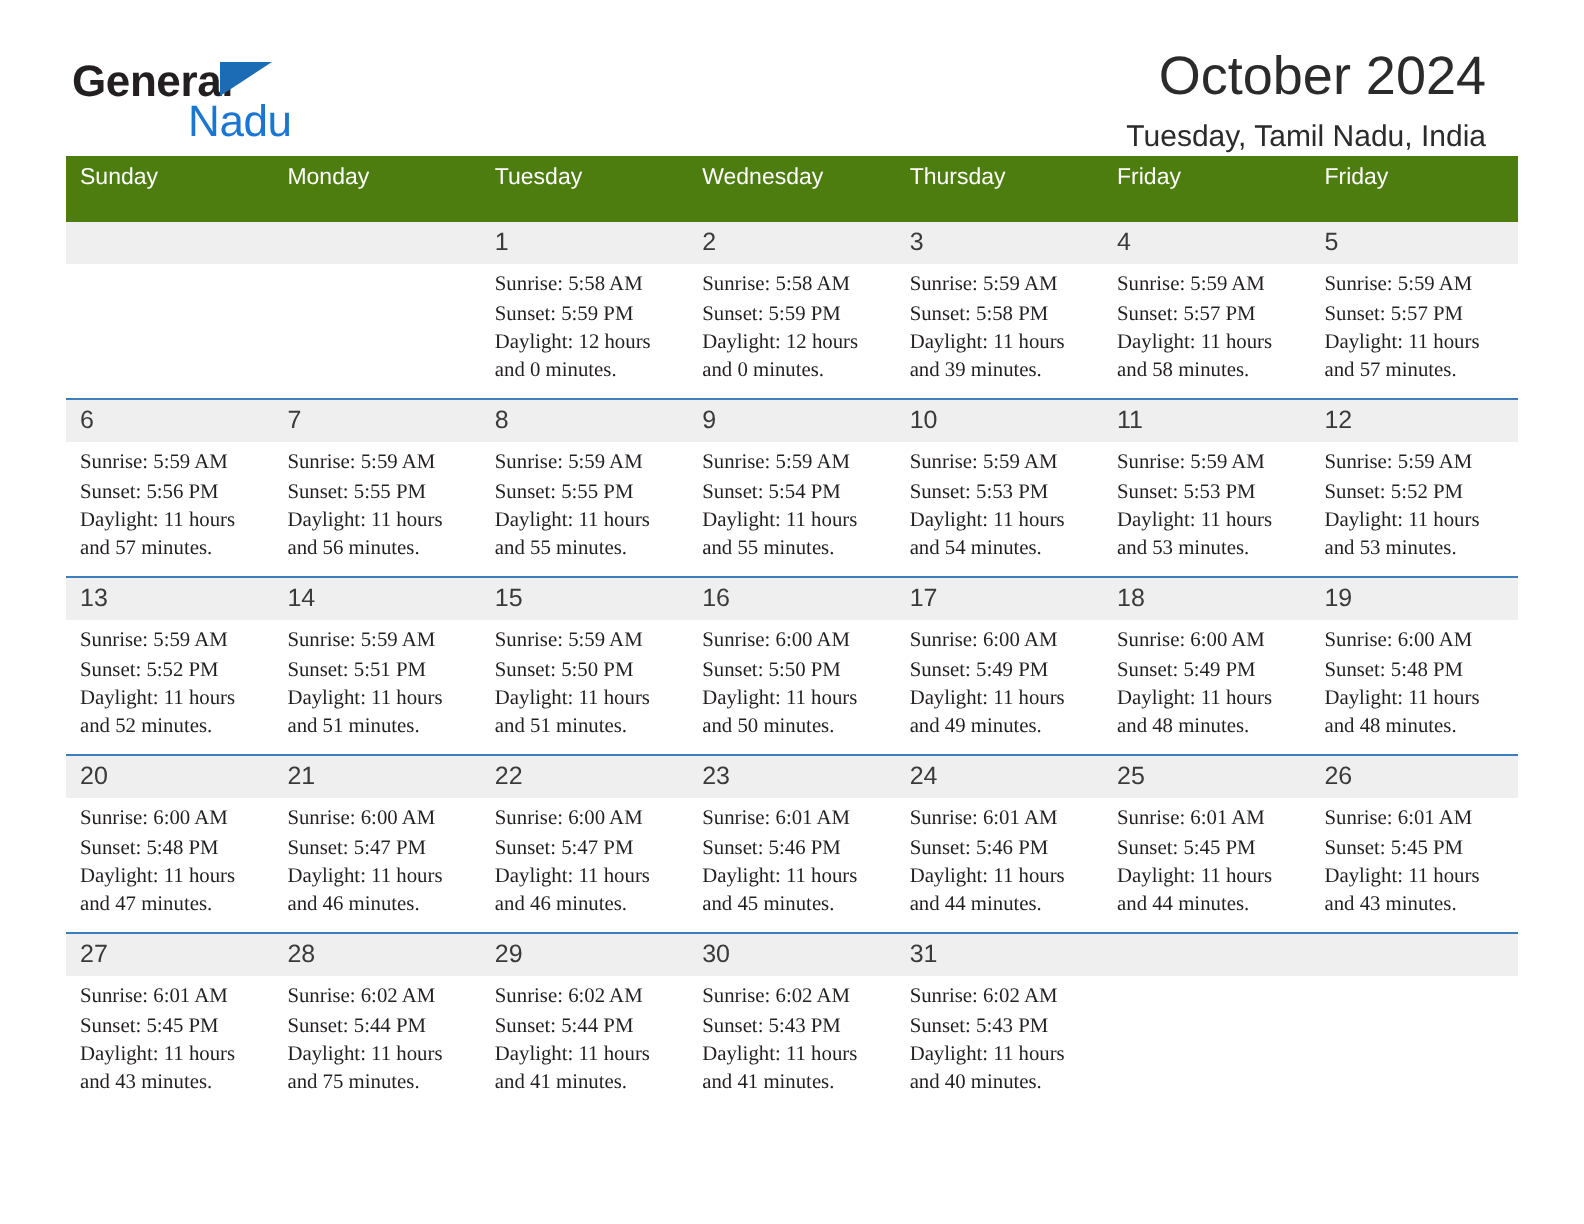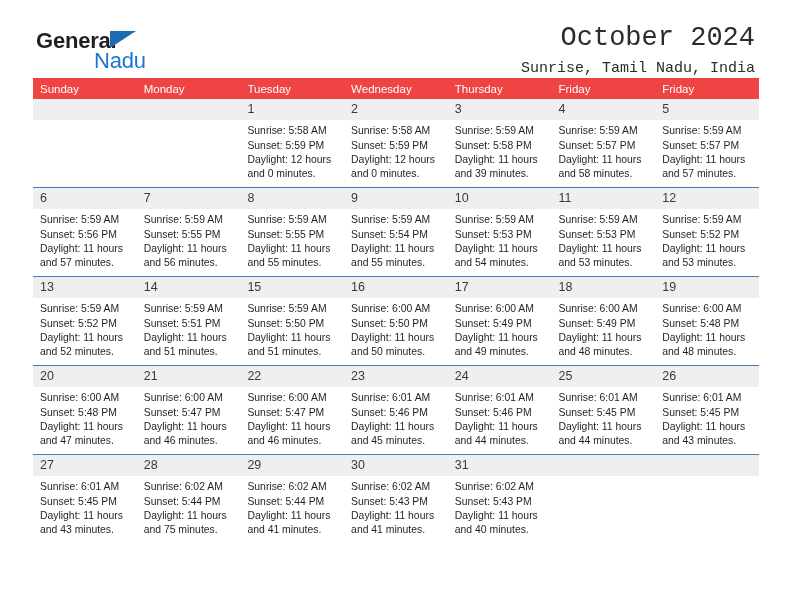--- a/index.html
+++ b/index.html
@@ -57,24 +57,23 @@
     position: absolute;
     left: 58px;
     top: 20px;
     font-size: 22px;
     color: #1b76d2;
     letter-spacing: -0.2px;
   }
 
   .titles {
     position: absolute;
-    right: 4px;
+    right: 16px;
     top: 24px;
     text-align: right;
-    font-family: Liberation Mono, monospace;
   }
   .cal-title {
     font-size: 27px;
     color: #2b2b2b;
     line-height: 1.05;
     font-weight: normal;
     margin: 0;
   }
   .cal-sub {
     margin: 8px 0 0 0;
@@ -83,26 +82,26 @@
     font-weight: normal;
   }
 
   
   .cal {
     width: 726px;
     border-collapse: collapse;
     table-layout: fixed;
   }
   .cal th {
-    background: #ef4444;
+    background: #4d7c0f;
     color: #ffffff;
     font-size: 11.5px;
     font-weight: normal;
     text-align: left;
-    padding: 5px 0 4px 7px;
+    padding: 5px 0 16px 7px;
     border: none;
   }
   .cal td {
     vertical-align: top;
     padding: 0;
     border: none;
     border-top: 1px solid #3d7ebd;
     height: 88px;
   }
   .cal tr.week-row:first-child td {
@@ -117,41 +116,42 @@
     min-height: 14px;
   }
   .daynum.blank {
     color: transparent;
   }
   .info {
     padding: 4px 6px 0 7px;
     font-size: 10.4px;
     line-height: 14.3px;
     color: #231f20;
+    font-family: Liberation Serif, serif;
   }
   .info div {
     white-space: nowrap;
   }
 </style>
 </head>
 <body>
 
 <div class="page">
 
   <div class="masthead">
 
     <div class="logo">
       <span class="logo-general">General</span>
       <span class="logo-tri"></span>
       <span class="logo-blue">Nadu</span>
     </div>
 
     <div class="titles">
       <h1 class="cal-title">October 2024</h1>
-      <h2 class="cal-sub">Sunrise, Tamil Nadu, India</h2>
+      <h2 class="cal-sub">Tuesday, Tamil Nadu, India</h2>
     </div>
 
   </div>
 
   <table class="cal">
     <thead>
       <tr>
         <th>Sunday</th>
         <th>Monday</th>
         <th>Tuesday</th>

